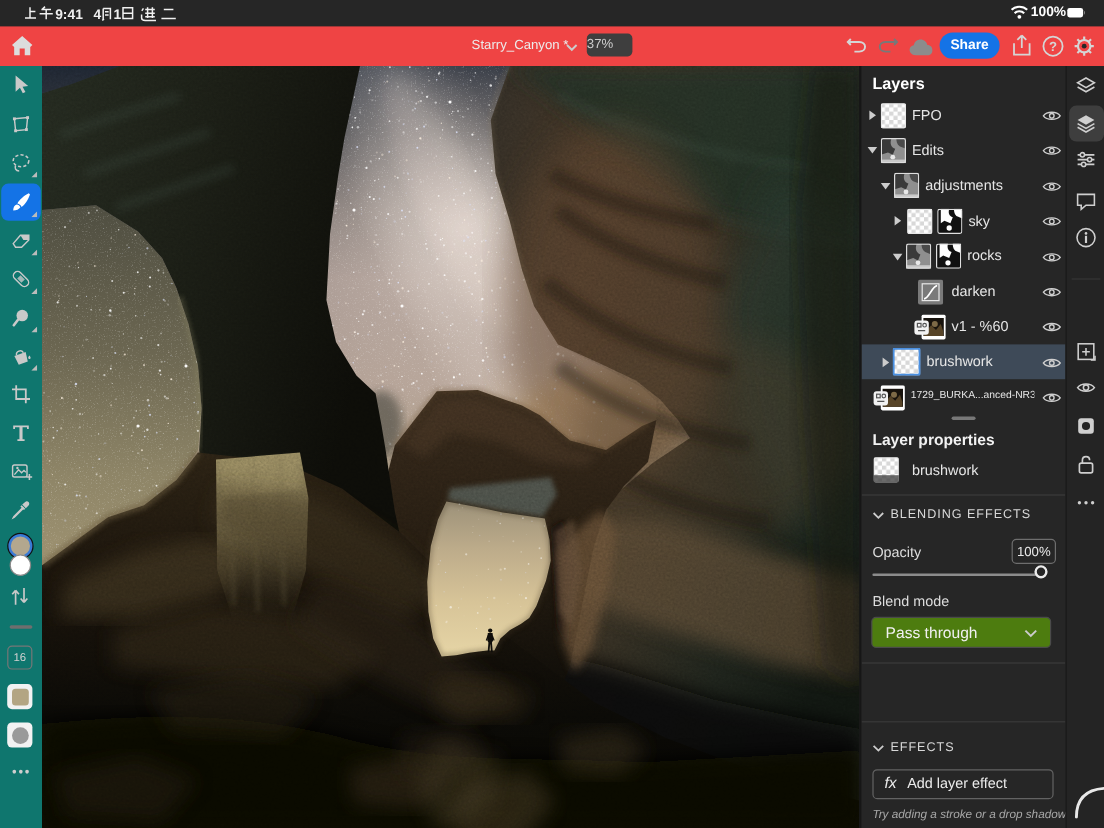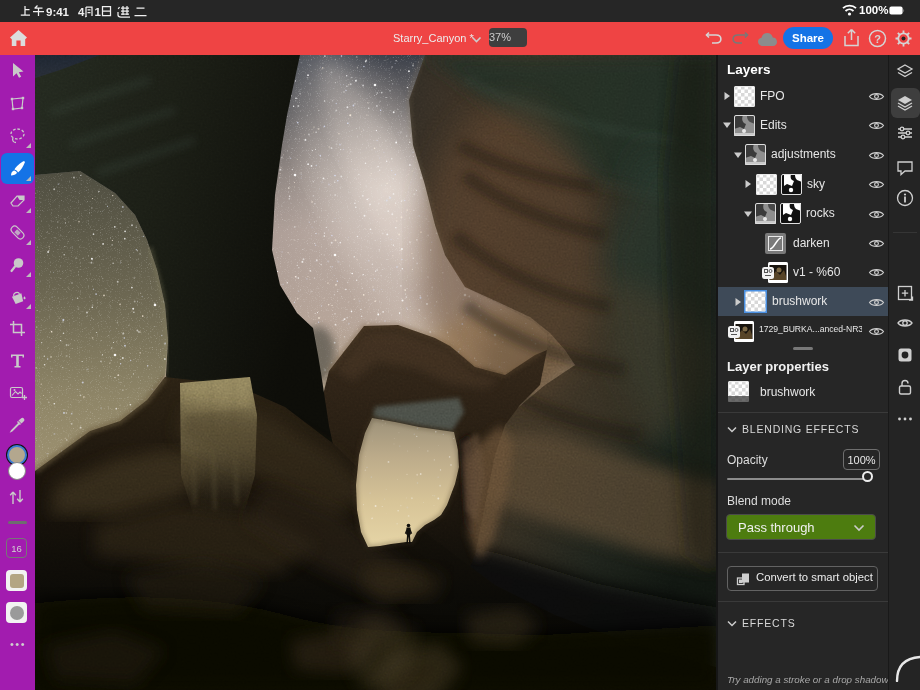--- a/index.html
+++ b/index.html
@@ -1,20 +1,20 @@
 <!DOCTYPE html>
 <html><head><meta charset="utf-8">
 <style>
 * { margin:0; padding:0; box-sizing:border-box; }
 html,body { width:920px; height:690px; background:#000; overflow:hidden;
   font-family:"Liberation Sans", sans-serif; -webkit-font-smoothing:antialiased; }
 #screen { position:relative; width:920px; height:690px; background:#262626; }
 #statusbar { position:absolute; left:0; top:0; width:920px; height:22px; background:#262626; }
 #appbar { position:absolute; left:0; top:22px; width:920px; height:33px; background:#ef4444; }
-#tools { position:absolute; left:0; top:55px; width:35px; height:635px; background:#a21caf; }
+#tools { position:absolute; left:0; top:55px; width:35px; height:635px; background:#0f766e; }
 #canvas { position:absolute; left:35px; top:55px; width:681px; height:635px; background:#111; }
 #gap { position:absolute; left:716px; top:55px; width:2px; height:635px; background:#161616; }
 #panel { position:absolute; left:718px; top:55px; width:170px; height:635px; background:#262626; overflow:hidden; }
 #panel .divider { position:absolute; left:0; width:170px; height:1px; background:#3a3a3a; }
 #rail { position:absolute; left:888px; top:55px; width:32px; height:635px; background:#242424; border-left:1px solid #191919; }
 </style></head>
 <body>
 <div id="screen">
   <div id="canvas">
 <svg width="681" height="635" viewBox="0 0 681 635" style="display:block">
@@ -1416,33 +1416,29 @@
   <div style="position:absolute;left:9px;top:422.5px;width:139px;height:2px;background:#8c8c8c;border-radius:1px"></div>
   <div style="position:absolute;left:144px;top:416px;width:11px;height:11px;border:2px solid #ececec;border-radius:50%;background:#262626"></div>
   <span style="position:absolute;left:9px;top:439px;font-size:12px;color:#dddddd">Blend mode</span>
   <div style="position:absolute;left:8px;top:459px;width:150px;height:26px;background:#4d7c0f;border:1px solid #4a4a4a;border-radius:4px">
     <span style="position:absolute;left:11px;top:5px;font-size:13px;color:#f0f0f0">Pass through</span>
     <svg style="position:absolute;right:10px;top:9px" width="12" height="8" viewBox="0 0 12 8">
           <path d="M1.5,1.5 L6,6 L10.5,1.5" fill="none" stroke="#cccccc" stroke-width="1.6"></path>
         </svg>
   </div>
   <div class="divider" style="top:497px"></div>
-  <div style="position:absolute;left:9px;top:511px;width:151px;height:25px;border:1px solid #636363;border-radius:4px">
-    <svg style="position:absolute;left:8px;top:5px" width="15" height="15" viewBox="0 0 15 15">
-      <rect x="6" y="1.5" width="7" height="9" fill="#cfcfcf"></rect>
-      <rect x="1.5" y="6" width="6.5" height="6.5" fill="none" stroke="#cfcfcf" stroke-width="1.3"></rect>
-      <rect x="3" y="7.5" width="3.5" height="3.5" fill="#cfcfcf"></rect>
-    </svg>
-    <span style="position:absolute;left:28px;top:4px;font-size:11.3px;color:#ececec;white-space:nowrap">Convert to smart object</span>
-  </div>
   <div class="divider" style="top:546px"></div>
   <svg style="position:absolute;left:9px;top:565px" width="10" height="7" viewBox="0 0 10 7">
         <path d="M1,1.5 L5,5.5 L9,1.5" fill="none" stroke="#cccccc" stroke-width="1.5"></path>
       </svg>
   <span style="position:absolute;left:24px;top:562px;font-size:10.5px;letter-spacing:0.8px;color:#d8d8d8">EFFECTS</span>
+  <div style="position:absolute;left:9px;top:586px;width:151px;height:25px;border:1px solid #636363;border-radius:4px">
+    <span style="position:absolute;left:9px;top:3px;font-size:13px;font-style:italic;color:#ececec">fx</span>
+    <span style="position:absolute;left:28px;top:4px;font-size:12px;color:#ececec;white-space:nowrap">Add layer effect</span>
+  </div>
   <span style="position:absolute;left:9px;top:619px;font-size:9.8px;font-style:italic;color:#a8a8a8;white-space:nowrap">Try adding a stroke or a drop shadow.</span>
 </div>
 
 <div id="rail">
   <div style="position:absolute;left:1.5px;top:33px;width:29px;height:30px;background:#3e3e3e;border-radius:6px"></div>
   <svg style="position:absolute;left:7px;top:8px" width="18" height="18" viewBox="0 0 18 18">
         <path d="M9,2 L16,6 L9,10 L2,6 Z" fill="none" stroke="#cfcfcf" stroke-width="1.3"></path>
         <path d="M2,9.5 L9,13.5 L16,9.5" fill="none" stroke="#cfcfcf" stroke-width="1.3"></path>
       </svg>
   <svg style="position:absolute;left:7px;top:39px" width="18" height="18" viewBox="0 0 18 18">

